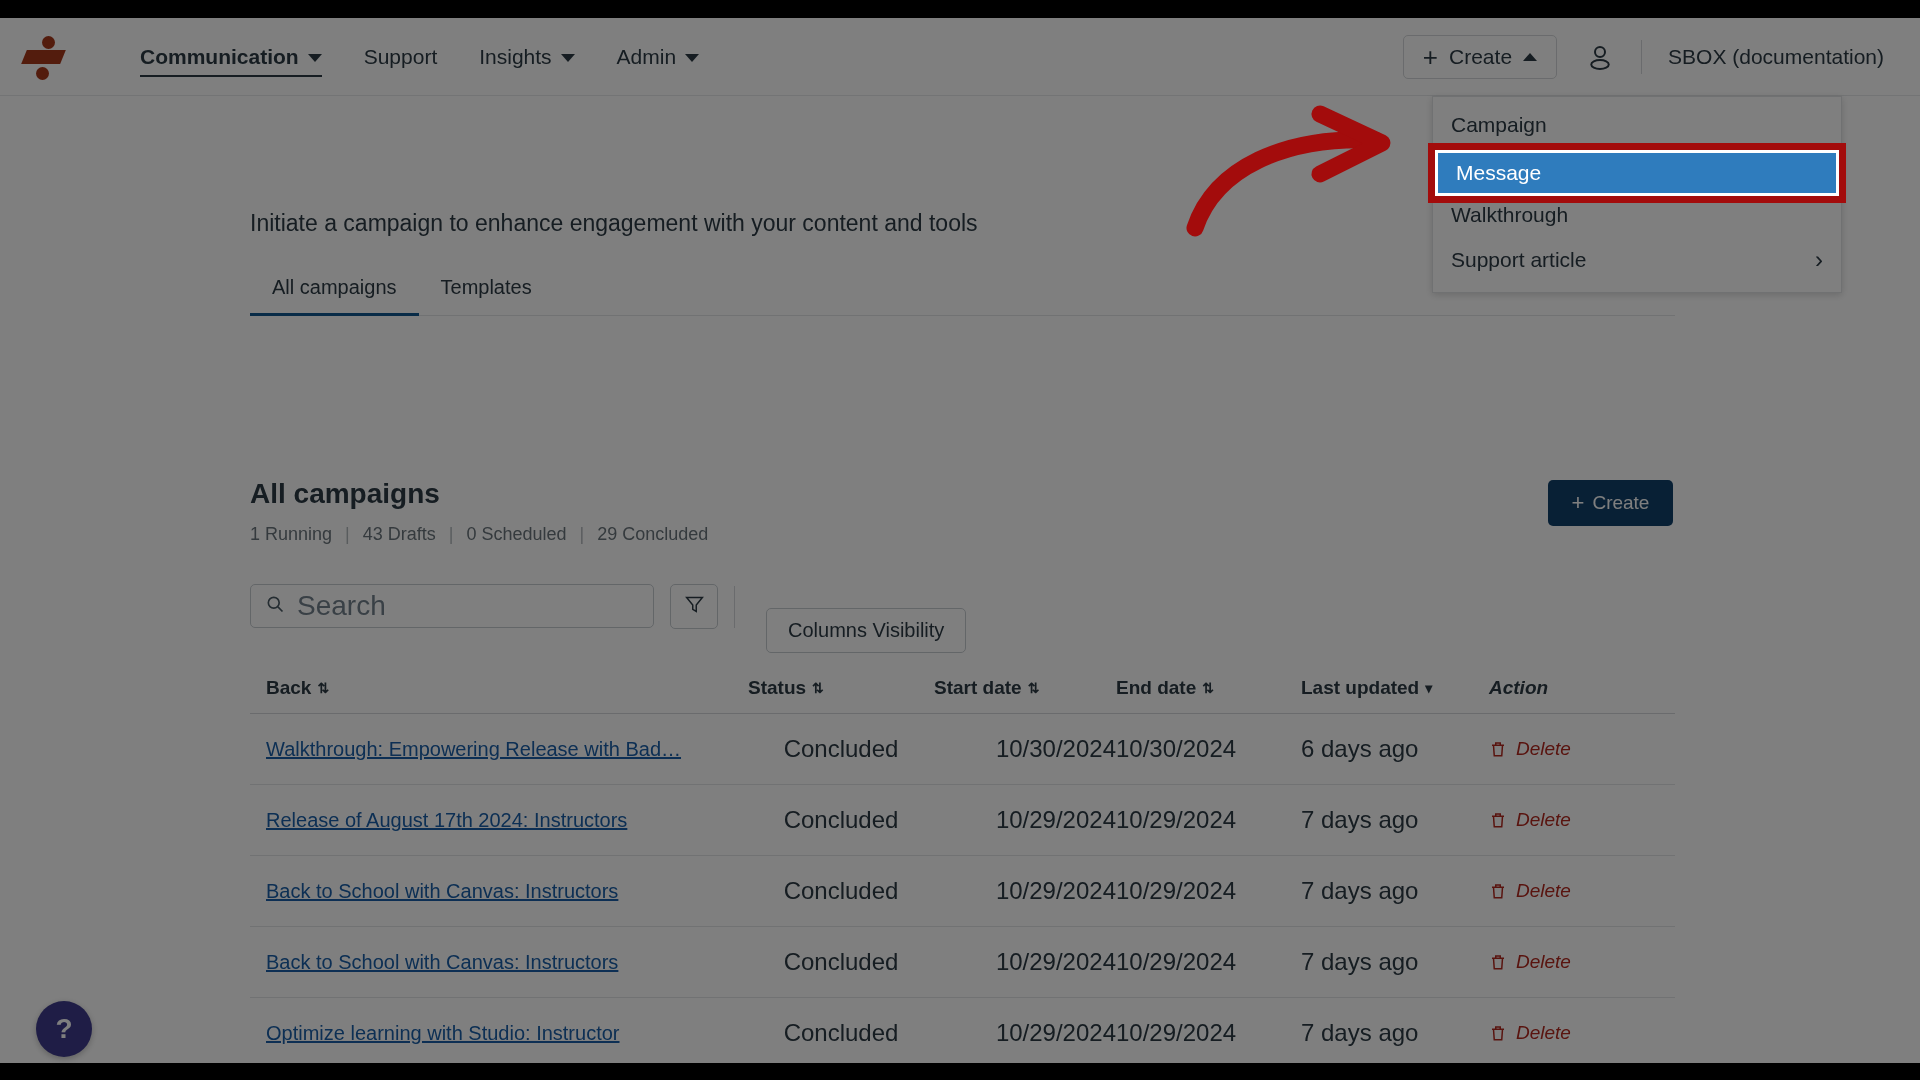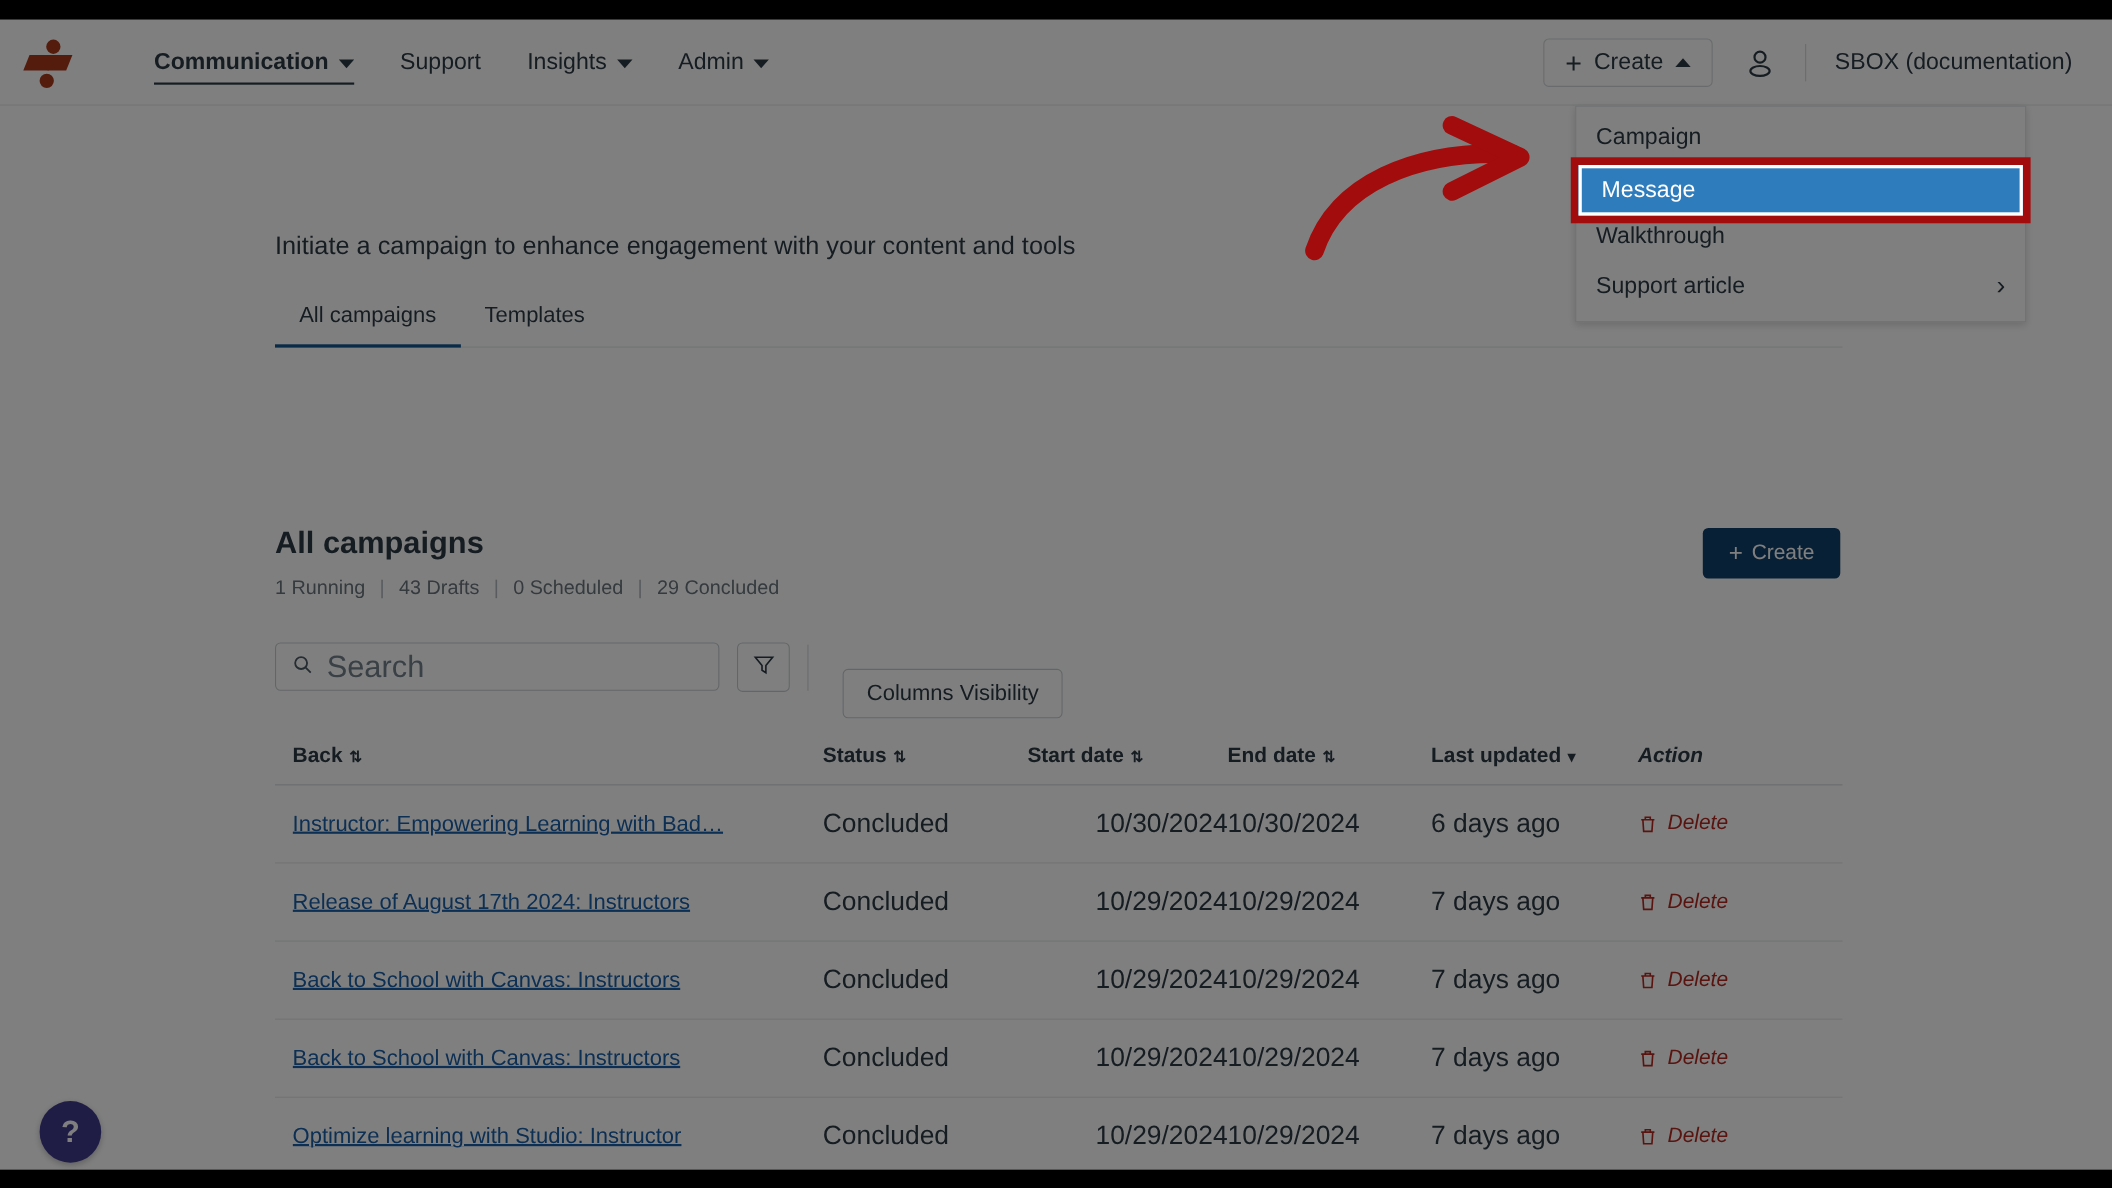--- a/index.html
+++ b/index.html
@@ -117,21 +117,21 @@
     border: 1px solid #c7cdd1; border-radius: 5px; background: #fff;
     display: flex; align-items: center; padding: 0 21px; font-size: 20px; color: #2d3b45; cursor: pointer; margin-left: 16px;
   }
 
   
   #table { position: absolute; left: 250px; top: 566px; width: 1425px; }
   .trow { display: flex; align-items: center; border-bottom: 1px solid #e3e5e7; }
   #thead .trow { height: 52px; border-bottom: 1px solid #d4d7da; }
   .tbody-row { height: 71px; }
   .c-title { width: 498px; padding-left: 16px; }
-  .c-status { width: 186px; }
+  .c-status { width: 186px; text-align: center; }
   .c-start { width: 182px; text-align: right; }
   .c-end { width: 185px; }
   .c-updated { width: 188px; }
   .c-action { width: 160px; font-style: italic; }
   .th { font-size: 19px; font-weight: bold; color: #2d3b45; display: flex; align-items: center; gap: 6px; }
   .sort-glyph { font-size: 14px; color: #2d3b45; }
   .cell { font-size: 24px; color: #2d3b45; }
   .row-link { font-size: 20px; color: #1a5fa8; text-decoration: underline; cursor: pointer; white-space: nowrap; overflow: hidden; text-overflow: ellipsis; display:block; max-width: 470px;}
   .delete-cell { display: flex; align-items: center; gap: 9px; color: #b2281f; font-size: 19px; cursor: pointer; }
 
@@ -297,21 +297,21 @@
           <div class="c-action th">
             <span>Action</span>
           </div>
         </div>
       </div>
 
       <div id="tbody">
 
         <div class="trow tbody-row">
           <div class="c-title">
-              <a class="row-link">Instructor: Empowering Learning with Bad…</a>
+              <a class="row-link">Walkthrough: Empowering Release with Bad…</a>
             </div>
           <div class="c-status cell">Concluded</div>
           <div class="c-start cell">10/30/2024</div>
           <div class="c-end cell">10/30/2024</div>
           <div class="c-updated cell">6 days ago</div>
           <div class="c-action">
               <span class="delete-cell">
             <svg width="18" height="18" viewBox="0 0 24 24" fill="none" stroke="#b2281f" stroke-width="2">
                   <path d="M4 7h16M9 7V4h6v3M6 7l1 14h10l1-14"></path>
                 </svg>

